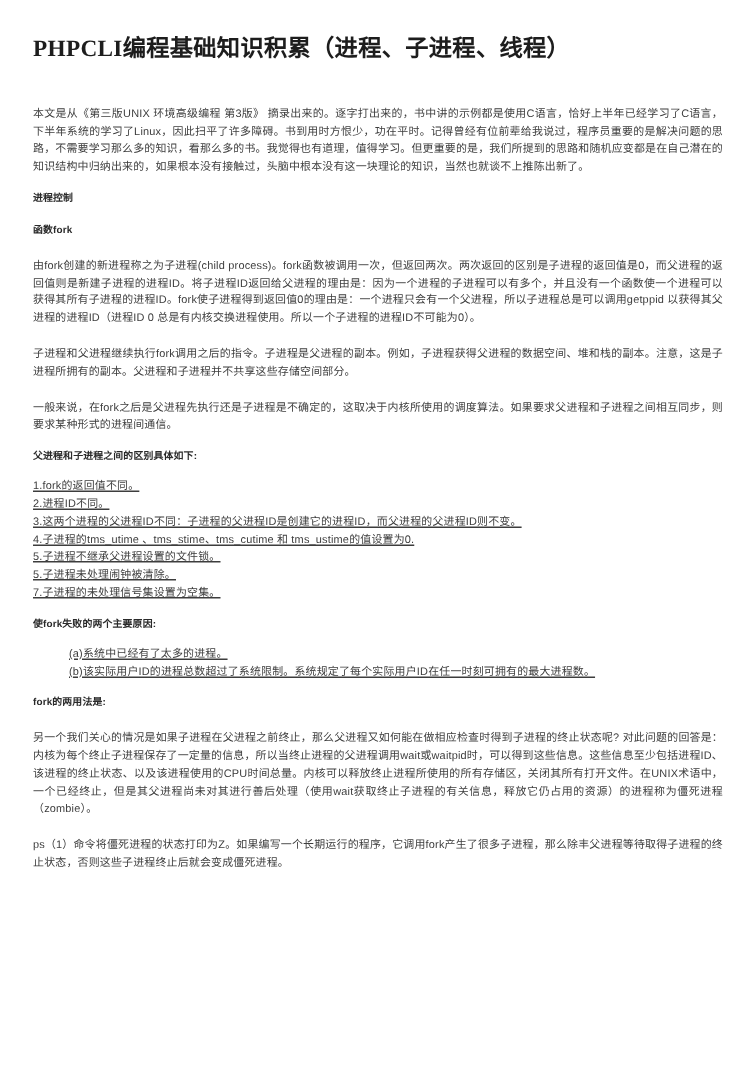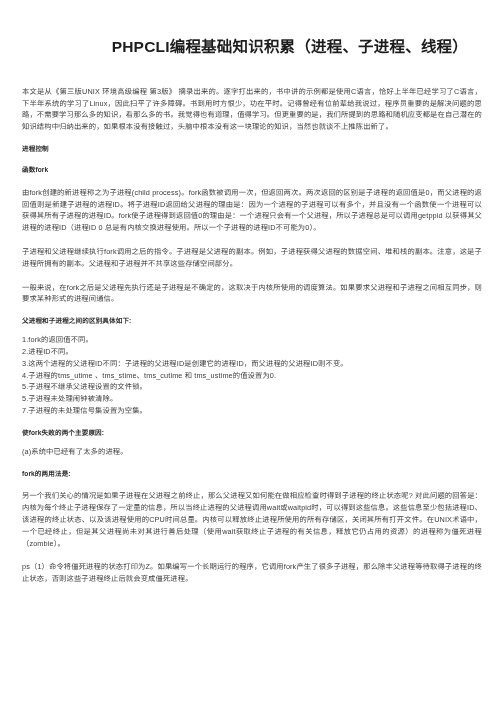--- a/index.html
+++ b/index.html
@@ -20,25 +20,26 @@
     min-height: 713px;
     box-sizing: border-box;
     padding: 0 22px 0 22px;
     background: #ffffff;
     position: relative;
   }
   .doc-title {
     font-size: 15.5px;
     font-weight: bold;
     color: #1d1d1d;
-    text-align: right;
+    text-align: left;
     line-height: 1.4;
-    margin: 14px;
+    margin: 0;
     padding: 22px 0 14px 0;
     letter-spacing: 0.2px;
+    font-family: Liberation Serif, serif;
   }
   .para {
     font-size: 7.3px;
     line-height: 1.62;
     color: #3d3d3d;
     margin: 12px 0 8px 0;
     text-align: justify;
     text-justify: inter-ideograph;
     letter-spacing: 0.12px;
   }
@@ -49,29 +50,31 @@
     margin: 11px 0 8px 0;
     line-height: 1.5;
     letter-spacing: 0.1px;
   }
   .list-block {
     font-size: 7.3px;
     line-height: 1.62;
     color: #3d3d3d;
     margin: 0 0 8px 0;
     letter-spacing: 0.12px;
+    text-decoration: underline;
   }
   .list-block .li {
     display: block;
     white-space: nowrap;
     overflow: hidden;
     text-overflow: clip;
   }
   .list-wrap .li {
     white-space: normal;
+    margin-left: 24px;
   }
   .spacer-bottom {
     height: 40px;
   }
 </style>
 </head>
 <body>
 
 <div class="page">
 
@@ -93,20 +96,21 @@
     <span class="li">3.这两个进程的父进程ID不同：子进程的父进程ID是创建它的进程ID，而父进程的父进程ID则不变。</span>
     <span class="li">4.子进程的tms_utime 、tms_stime、tms_cutime 和 tms_ustime的值设置为0.</span>
     <span class="li">5.子进程不继承父进程设置的文件锁。</span>
     <span class="li">5.子进程未处理闹钟被清除。</span>
     <span class="li">7.子进程的未处理信号集设置为空集。</span>
   </div>
 
   <h3 class="section-head">使fork失败的两个主要原因:</h3>
   <div class="list-block list-wrap">
     <span class="li">(a)系统中已经有了太多的进程。</span>
+    <span class="li">(b)该实际用户ID的进程总数超过了系统限制。系统规定了每个实际用户ID在任一时刻可拥有的最大进程数。</span>
   </div>
 
   <h3 class="section-head">fork的两用法是:</h3>
   <p class="para">另一个我们关心的情况是如果子进程在父进程之前终止，那么父进程又如何能在做相应检查时得到子进程的终止状态呢? 对此问题的回答是：内核为每个终止子进程保存了一定量的信息，所以当终止进程的父进程调用wait或waitpid时，可以得到这些信息。这些信息至少包括进程ID、该进程的终止状态、以及该进程使用的CPU时间总量。内核可以释放终止进程所使用的所有存储区，关闭其所有打开文件。在UNIX术语中，一个已经终止，但是其父进程尚未对其进行善后处理（使用wait获取终止子进程的有关信息，释放它仍占用的资源）的进程称为僵死进程（zombie）。</p>
   <p class="para">ps（1）命令将僵死进程的状态打印为Z。如果编写一个长期运行的程序，它调用fork产生了很多子进程，那么除丰父进程等待取得子进程的终止状态，否则这些子进程终止后就会变成僵死进程。</p>
 
   <div class="spacer-bottom"></div>
 
 </div>
 

